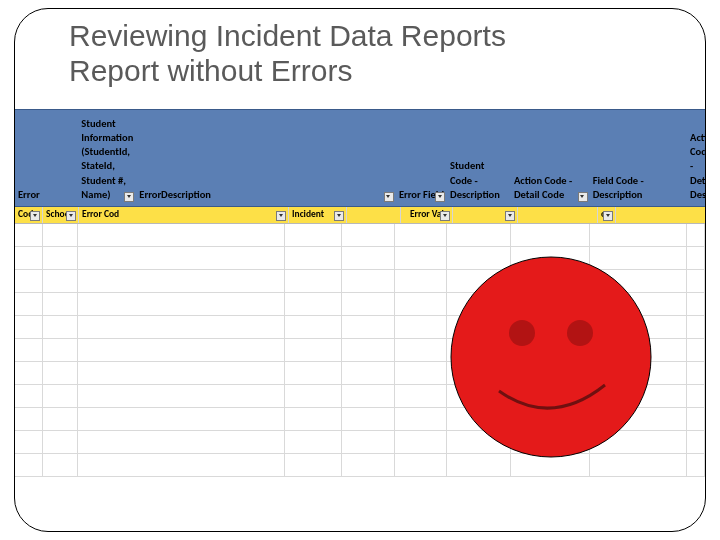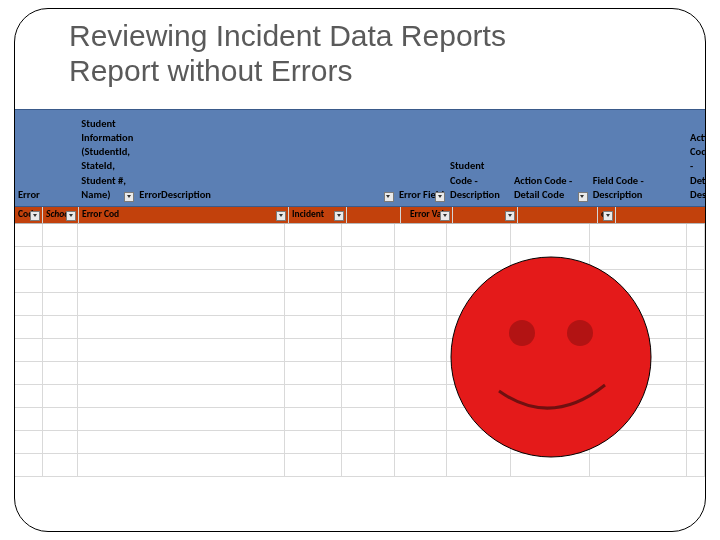--- a/index.html
+++ b/index.html
@@ -82,38 +82,38 @@
     position: absolute;
     left: 1.5px;
     top: 2px;
     border-left: 2.5px solid transparent;
     border-right: 2.5px solid transparent;
     border-top: 3px solid #333;
   }
 
   .filters {
     display: flex;
-    background: #c2410c;
+    background: #fde047;
     border-bottom: 1px solid #b8b8b8;
     height: 16px;
   }
   .filters .fcol {
     box-sizing: border-box;
     position: relative;
     font-weight: 600;
     font-size: 9.5px;
     padding: 1px 3px;
     border-right: 1px solid #d5d5d5;
   }
   .filters .fcol .drop {
     bottom: 2px;
   }
 
   .w1 { width: 28px; }
-  .w2 { width: 36px; font-style: italic; }
+  .w2 { width: 36px; }
   .w3 { width: 210px; }
   .w4 { width: 58px; }
   .w5 { width: 54px; }
   .w6 { width: 52px; text-align: right; }
   .w7 { width: 65px; }
   .w8 { width: 80px; }
   .w9 { width: 99px; }
   .w10{ width: 18px; }
 
   .grid {

